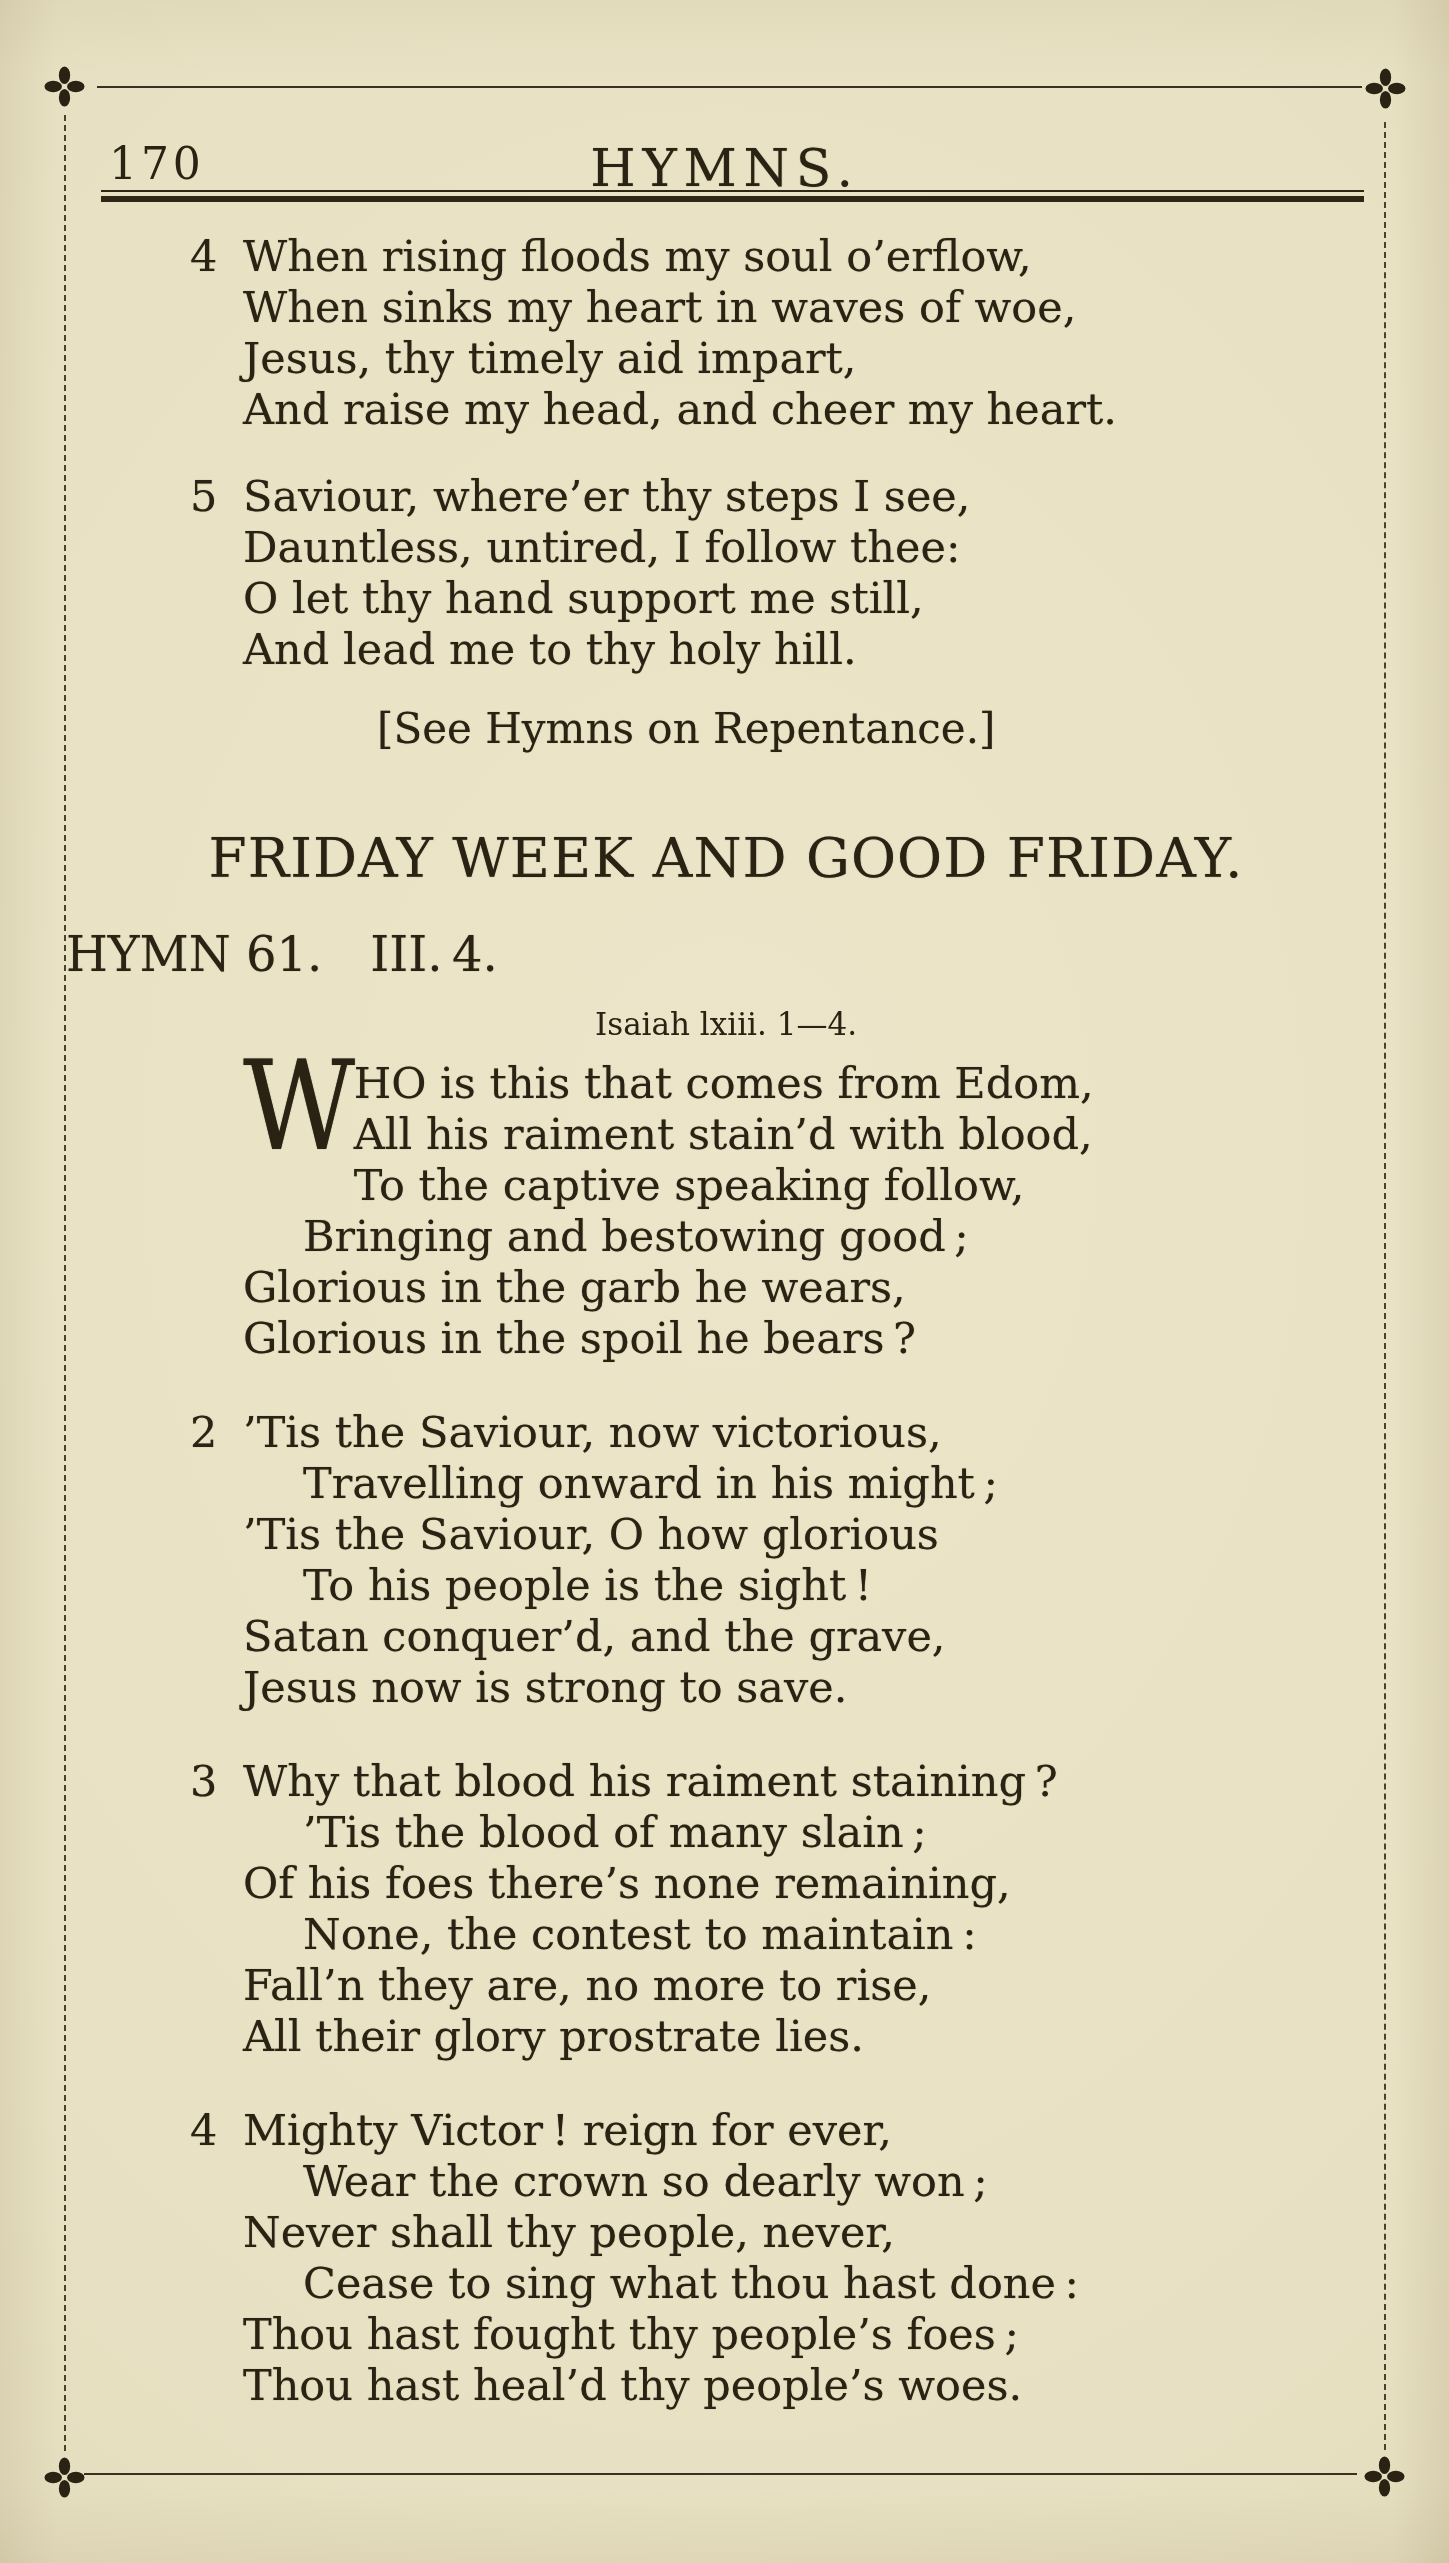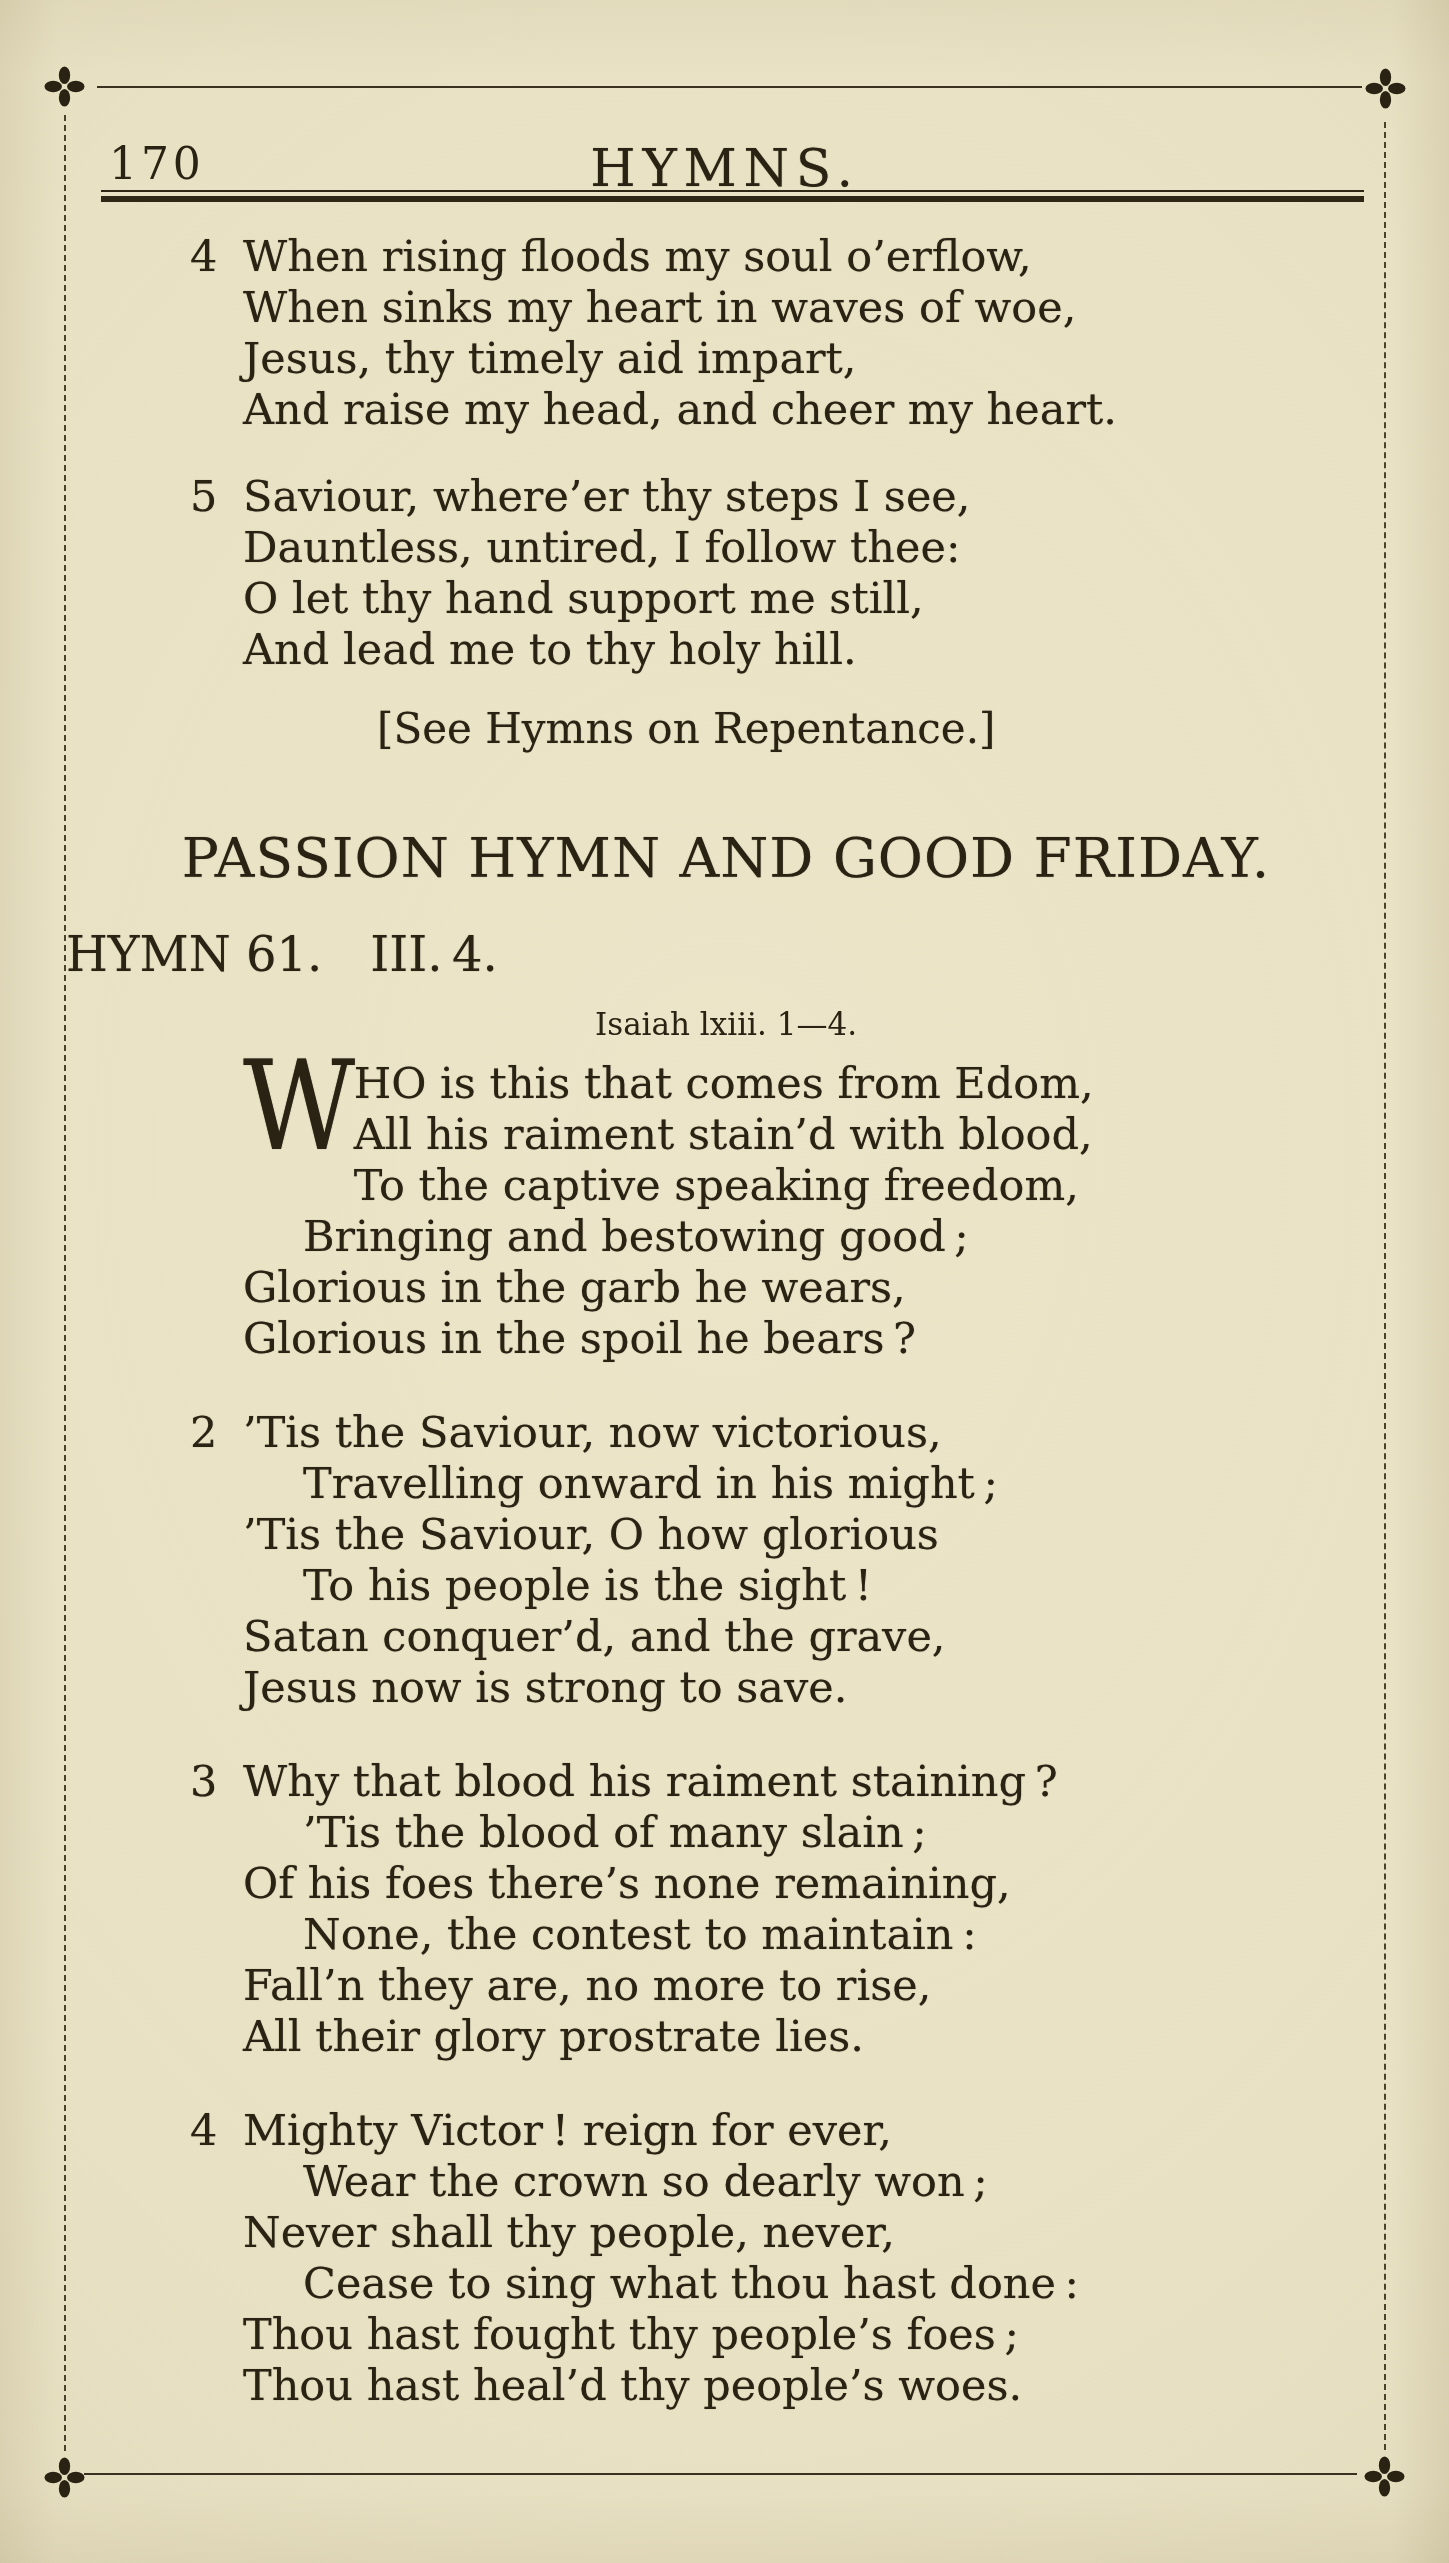--- a/index.html
+++ b/index.html
@@ -111,29 +111,29 @@
   <div class="stanza gap-sm">
     <span class="vnum">5</span>
     <div class="vline">Saviour, where’er thy steps I see,</div>
     <div class="vline">Dauntless, untired, I follow thee:</div>
     <div class="vline">O let thy hand support me still,</div>
     <div class="vline">And lead me to thy holy hill.</div>
   </div>
 
   <div class="crossref">[See Hymns on Repentance.]</div>
 
-  <div class="section-heading">PASSION HYMN AND GOOD FRIDAY.</div>
+  <div class="section-heading">FRIDAY WEEK AND GOOD FRIDAY.</div>
   <div class="hymn-heading">HYMN 61. III. 4.</div>
   <div class="scripture">Isaiah lxiii. 1—4.</div>
 
   <div class="stanza stanza-first">
     <span class="dropcap">W</span>
     <div class="vline">HO is this that comes from Edom,</div>
     <div class="vline">All his raiment stain’d with blood,</div>
-    <div class="vline">To the captive speaking freedom,</div>
+    <div class="vline">To the captive speaking follow,</div>
     <div class="vline ind">Bringing and bestowing good ;</div>
     <div class="vline">Glorious in the garb he wears,</div>
     <div class="vline">Glorious in the spoil he bears ?</div>
   </div>
 
   <div class="stanza gap-st">
     <span class="vnum">2</span>
     <div class="vline">’Tis the Saviour, now victorious,</div>
     <div class="vline ind">Travelling onward in his might ;</div>
     <div class="vline">’Tis the Saviour, O how glorious</div>

